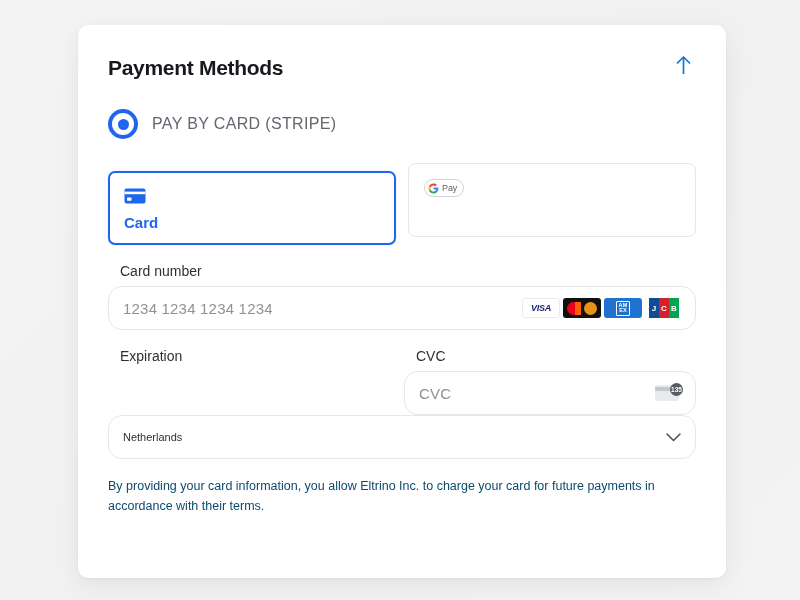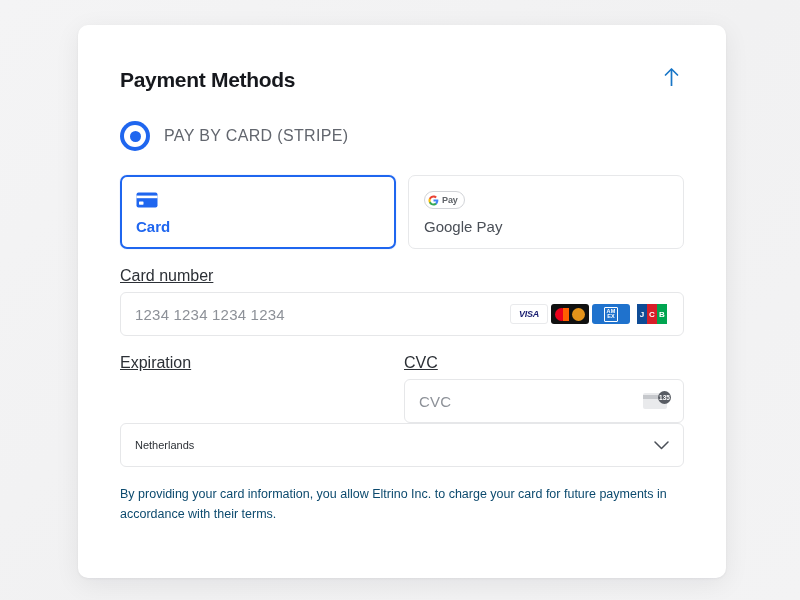--- a/index.html
+++ b/index.html
@@ -16,21 +16,21 @@
     background: linear-gradient(135deg, #f4f4f5 0%, #f1f1f2 55%, #f3f3f4 100%);
     overflow: hidden;
   }
   .panel {
     position: absolute;
     left: 78px; top: 25px;
     width: 648px; height: 553px;
     background: #ffffff;
     border-radius: 10px;
     box-shadow: 0 6px 26px rgba(20,20,30,0.07), 0 1px 3px rgba(20,20,30,0.05);
-    padding: 12px;
+    padding: 0;
   }
   .panel-inner { padding: 30px 30px 0 30px; }
 
   .panel-head {
     display: flex;
     align-items: flex-start;
     justify-content: space-between;
   }
   .title {
     font-size: 21px;
@@ -88,20 +88,21 @@
     flex: 1;
     height: 74px;
     border-radius: 7px;
     padding: 12px 14px 0 14px;
     background: #fff;
     cursor: pointer;
   }
   .tab.selected {
     border: 2px solid #1f66ef;
     box-shadow: 0 0 0 1px rgba(31,102,239,0.05);
+    margin-top: 8px;
   }
   .tab.unselected {
     border: 1px solid #e7e8ea;
     padding: 13px 15px 0 15px;
   }
   .tab-icon { height: 22px; display: flex; align-items: center; }
   .tab-name {
     font-size: 15px;
     margin-top: 7px;
   }
@@ -114,35 +115,34 @@
     gap: 3px;
     border: 1px solid #d2d4d8;
     border-radius: 10px;
     padding: 1px 6px 1px 3px;
     height: 18px;
     background: #fff;
   }
   .gpay-text {
     font-size: 9px;
     color: #5f6368;
-    font-weight: bold;
+    font-weight: normal;
     letter-spacing: -0.1px;
   }
 
   .field-label {
-    font-size: 16px;
+    font-size: 14px;
     color: #2c3036;
-    margin: 18px 0 7px 0;
-    text-decoration: underline;
+    margin: 18px 0 7px 12px;
   }
   .input {
     position: relative;
     height: 44px;
     border: 1px solid #e6e7e9;
-    border-radius: 6px;
+    border-radius: 14px;
     background: #fff;
     display: flex;
     align-items: center;
     padding: 0 14px;
     cursor: text;
   }
   .input .ph {
     font-size: 15px;
     color: #8d9198;
     letter-spacing: 0.2px;
@@ -275,21 +275,20 @@
             <span class="gpay-pill">
               <svg width="11" height="11" viewBox="0 0 48 48">
                 <path fill="#4285F4" d="M45.1 24.5c0-1.6-.1-3.1-.4-4.5H24v8.5h11.8c-.5 2.7-2 5-4.4 6.6v5.5h7.1c4.1-3.8 6.6-9.4 6.6-16.1z"></path>
                 <path fill="#34A853" d="M24 46c5.9 0 10.9-2 14.5-5.4l-7.1-5.5c-2 1.3-4.5 2.1-7.4 2.1-5.7 0-10.5-3.8-12.2-9H4.5v5.7C8.1 41.1 15.4 46 24 46z"></path>
                 <path fill="#FBBC05" d="M11.8 28.2c-.4-1.3-.7-2.7-.7-4.2s.3-2.9.7-4.2v-5.7H4.5C2.9 17.2 2 20.5 2 24s.9 6.8 2.5 9.9l7.3-5.7z"></path>
                 <path fill="#EA4335" d="M24 10.8c3.2 0 6.1 1.1 8.4 3.3l6.3-6.3C34.9 4.2 29.9 2 24 2 15.4 2 8.1 6.9 4.5 14.1l7.3 5.7c1.7-5.2 6.5-9 12.2-9z"></path>
               </svg>
               <span class="gpay-text">Pay</span>
             </span>
           </span>
-          <div class="tab-name">Google Pay</div>
         </div>
 
       </div>
 
       <div class="field-label">Card number</div>
       <div class="input">
         <span class="ph">1234 1234 1234 1234</span>
         <span class="input-adorn">
           <span class="brand brand-visa">
             <span>VISA</span>

